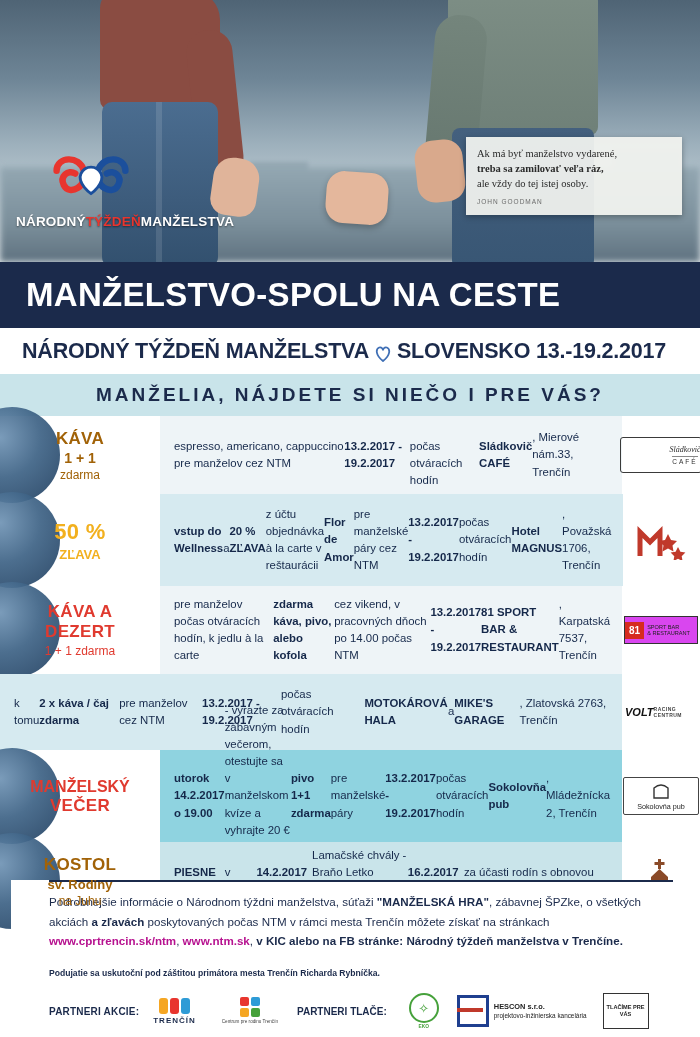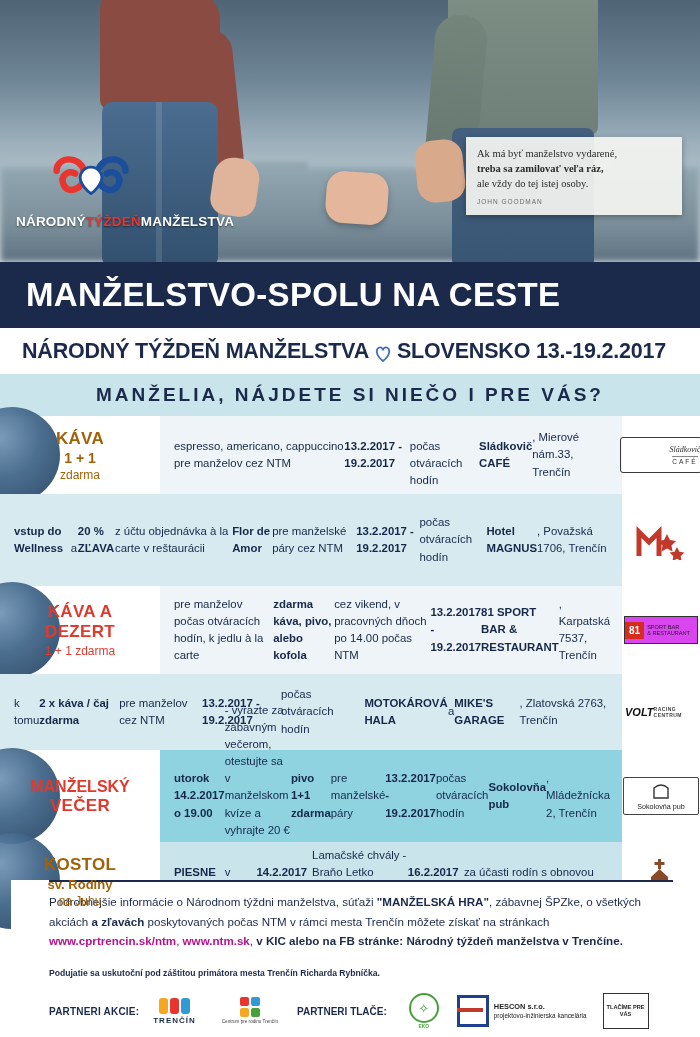--- a/index.html
+++ b/index.html
@@ -334,20 +334,27 @@
       <div class="col-mid">espresso, americano, cappuccino pre manželov cez NTM <b>13.2.2017 - 19.2.2017</b><br>počas otváracích hodín <b>Sládkovič CAFÉ</b>, Mierové nám.33, Trenčín</div>
       <div class="col-right">
         <div class="mk-sladkovic">
           <div class="s1">Sládkovič</div>
             <div class="s2">CAFÉ</div>
         </div>
       </div>
     </div>
 
     <div class="row r2" style="height:92px">
+      <div class="col-left">
+        <div class="bubble"></div>
+        <div class="left-txt">
+          <div class="lt1 c-yellow" style="font-size:22px">50 %</div>
+          <div class="lt3 c-yellow" style="font-size:13px;font-weight:bold">ZĽAVA</div>
+        </div>
+      </div>
       <div class="col-mid"><b>vstup do Wellness</b>&nbsp; a <b>20 % ZĽAVA</b> z účtu objednávka à la carte v reštaurácii <b>Flor de Amor</b> pre manželské páry cez NTM <b>13.2.2017 - 19.2.2017</b> počas otváracích hodín <b>Hotel MAGNUS</b>, Považská 1706, Trenčín</div>
       <div class="col-right">
         <div class="mk-magnus">
           <svg viewBox="0 0 56 40" width="56" height="40" aria-hidden="true">
             <path d="M6 36 L6 12 L16 22 L26 12 L26 36" fill="none" stroke="#c0392b" stroke-width="5"></path>
             <path d="M34 14 l3 6 6 1 -4.5 4.5 1 6 -5.5-3 -5.5 3 1-6 -4.5-4.5 6-1 z" fill="#c0392b"></path>
             <path d="M44 27 l2.4 4.8 5 .8 -3.7 3.6 .9 5 -4.6-2.5 -4.6 2.5 .9-5 -3.7-3.6 5-.8 z" fill="#c0392b"></path>
           </svg>
         </div>
       </div>

